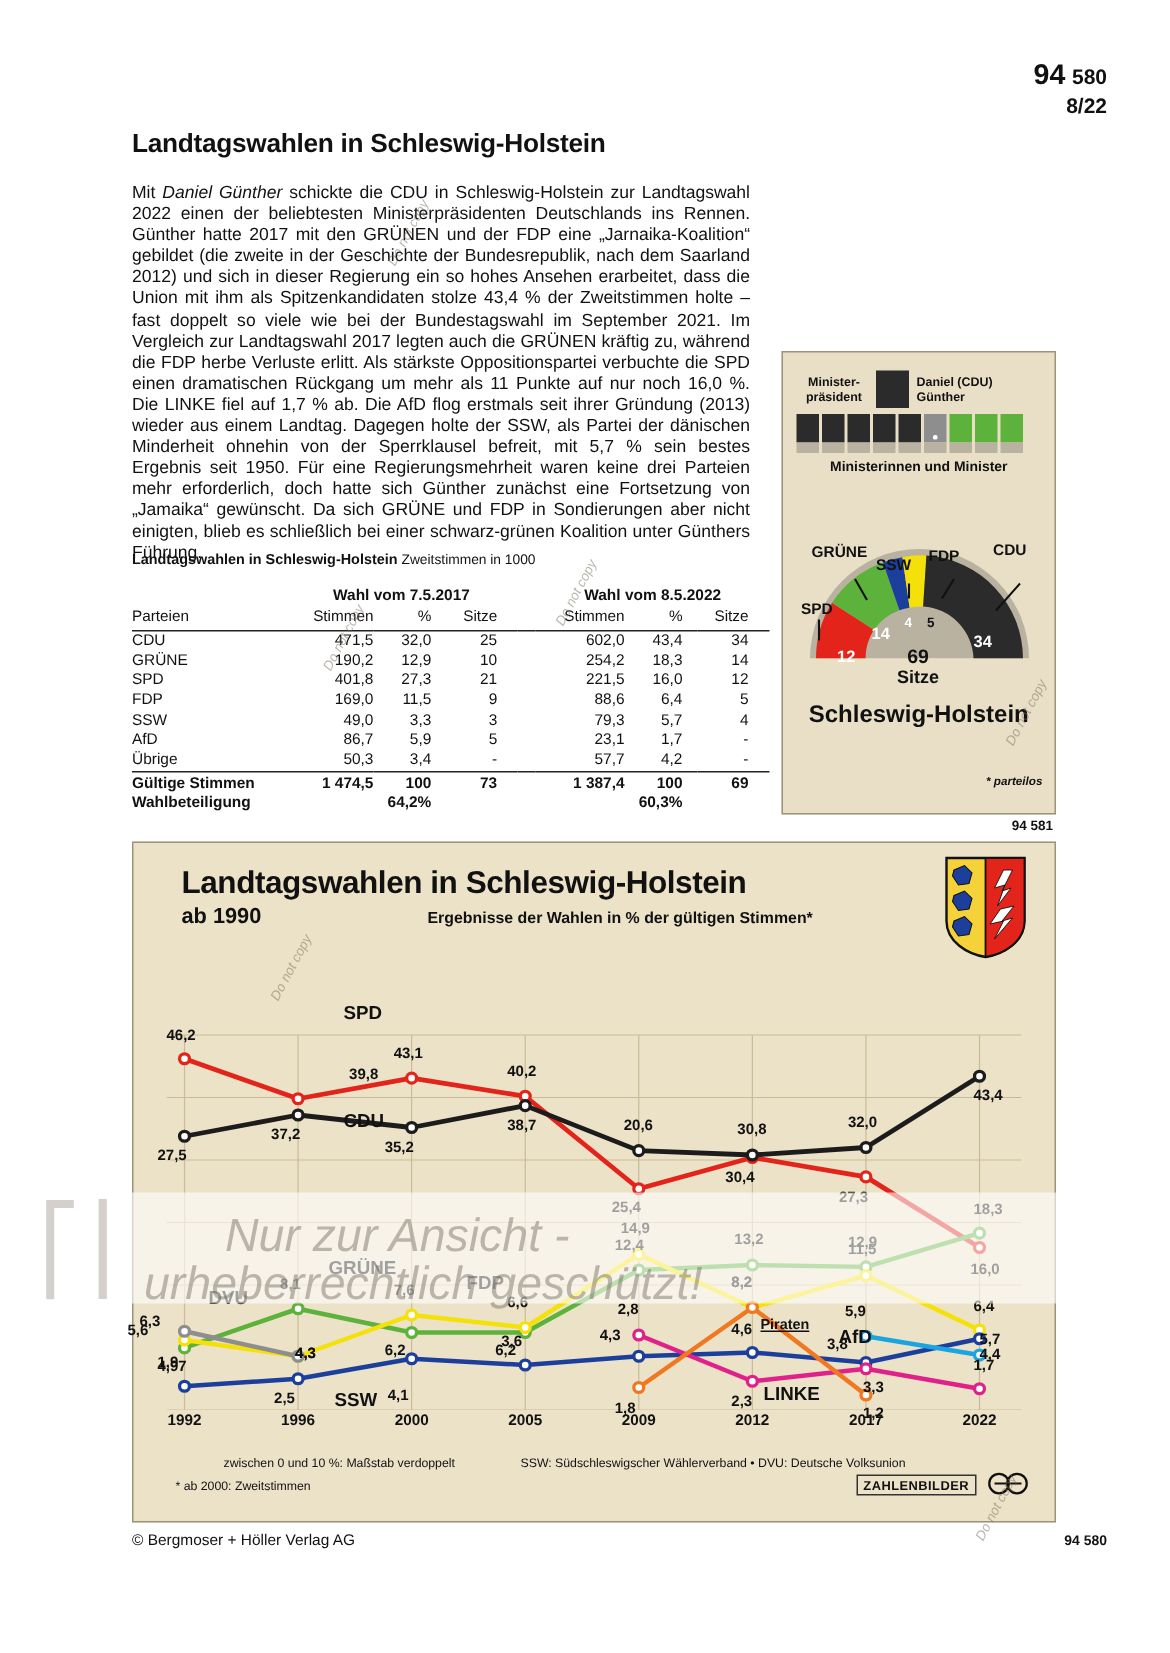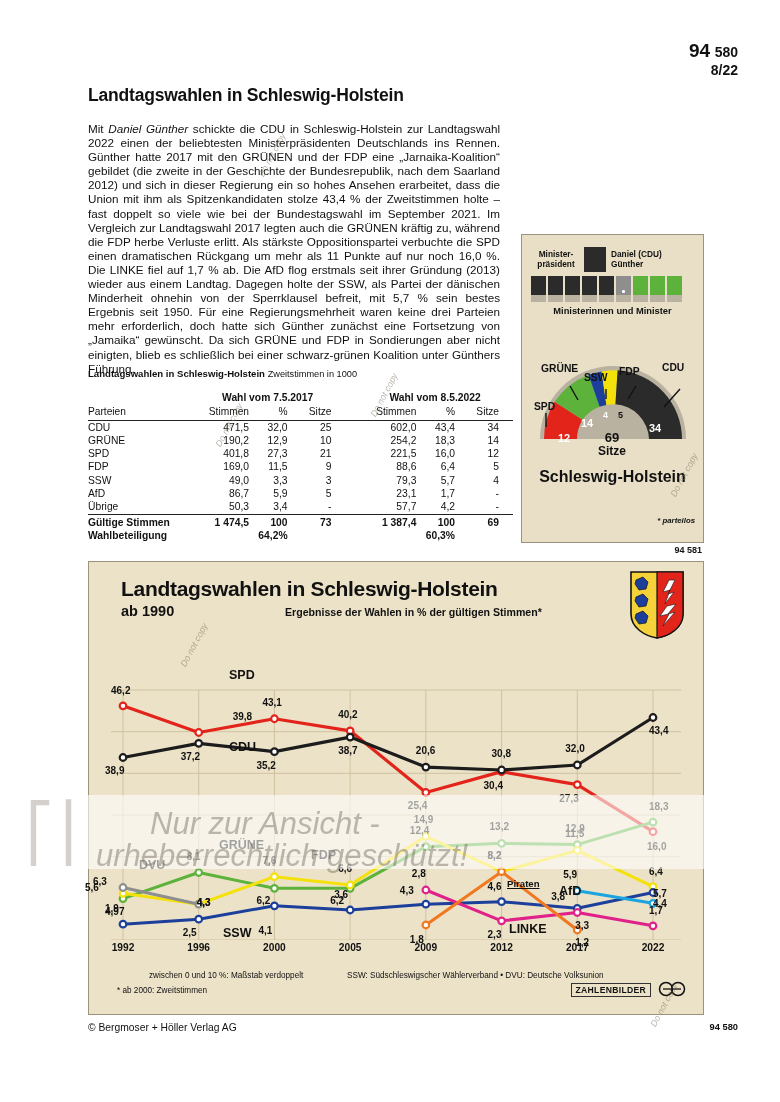--- a/index.html
+++ b/index.html
@@ -464,21 +464,21 @@
         </svg>
       <div id="dlabels">
           <div class="dlabel" style="left: 0px; top: 44.8333px;">46,2</div>
           <div class="dlabel" style="left: 73.7143px; top: 70.5px; margin-left: 48px;">39,8</div>
           <div class="dlabel" style="left: 151.429px; top: 56.75px;">43,1</div>
           <div class="dlabel" style="left: 227.143px; top: 68.8333px;">40,2</div>
           <div class="dlabel" style="left: 296.857px; top: 159.5px;">25,4</div>
           <div class="dlabel" style="left: 372.571px; top: 139.667px;">30,4</div>
           <div class="dlabel" style="left: 448.286px; top: 152.583px;">27,3</div>
           <div class="dlabel" style="left: 536px; top: 200.667px;">16,0</div>
-          <div class="dlabel" style="left: -6px; top: 124.5px;">38,9</div>
+          <div class="dlabel" style="left: -6px; top: 124.5px;">27,5</div>
           <div class="dlabel" style="left: 69.7143px; top: 111.333px;">37,2</div>
           <div class="dlabel" style="left: 145.429px; top: 119.667px;">35,2</div>
           <div class="dlabel" style="left: 227.143px; top: 105.083px;">38,7</div>
           <div class="dlabel" style="left: 304.857px; top: 105.083px;">20,6</div>
           <div class="dlabel" style="left: 380.571px; top: 108px;">30,8</div>
           <div class="dlabel" style="left: 454.286px; top: 103px;">32,0</div>
           <div class="dlabel" style="left: 538px; top: 84.5px;">43,4</div>
           <div class="dlabel" style="left: -6px; top: 265.583px;">4,97</div>
           <div class="dlabel" style="left: 75.7143px; top: 210.5px;">8,1</div>
           <div class="dlabel" style="left: 145.429px; top: 255.333px;">6,2</div>

